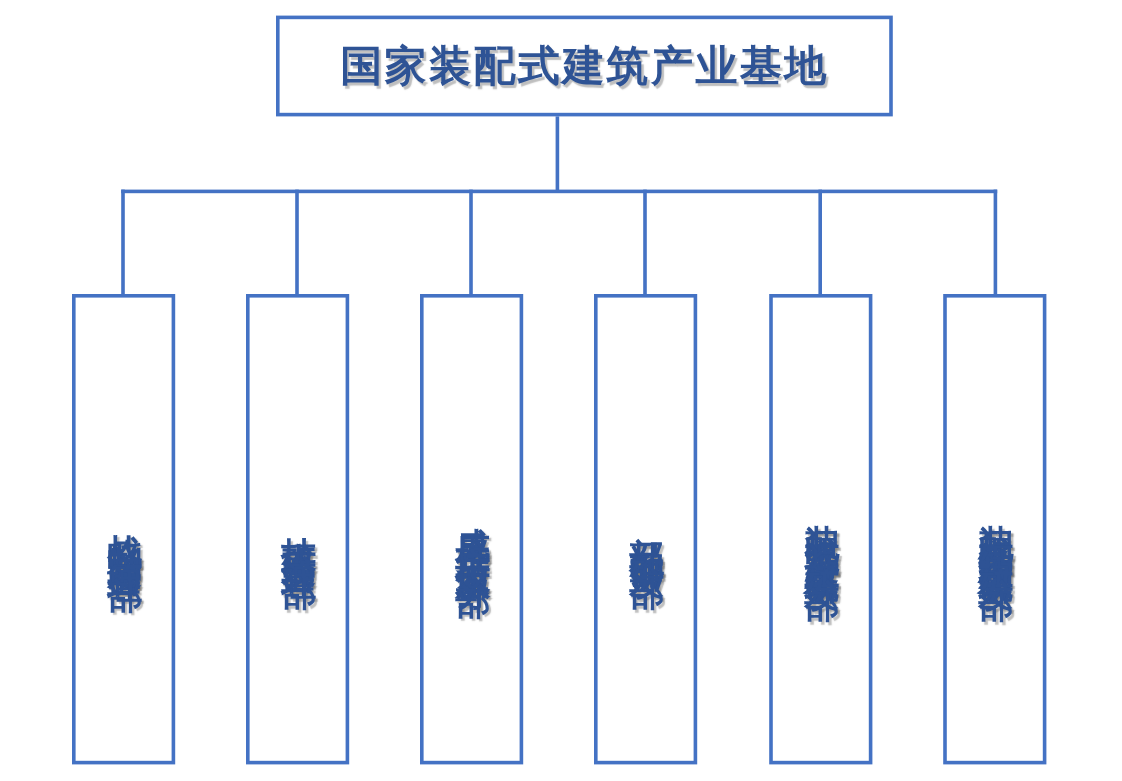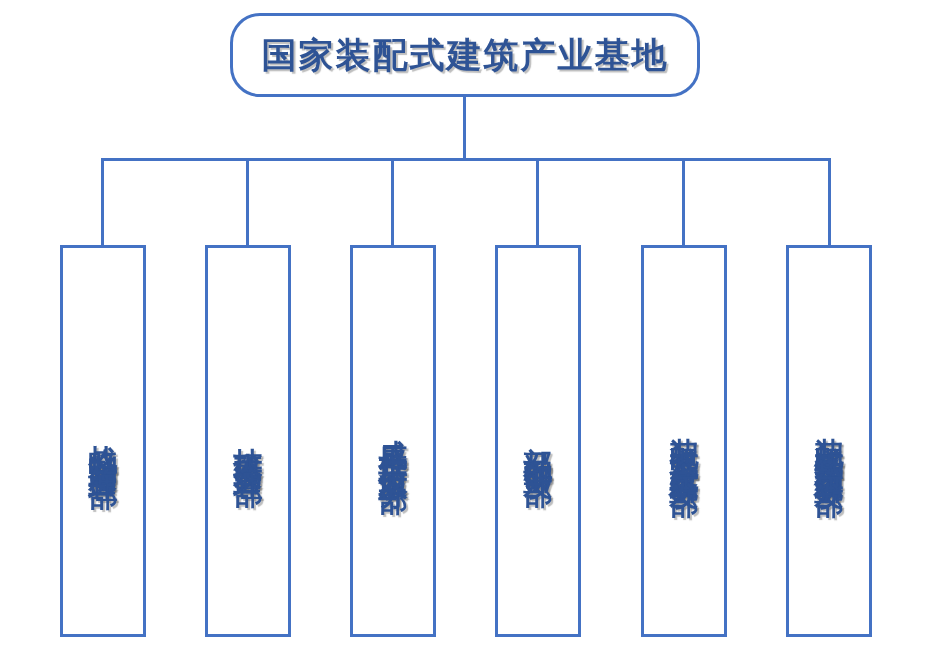--- a/index.html
+++ b/index.html
@@ -25,24 +25,23 @@
     background: #fff;
     border: 3px solid var(--line-color);
     display: flex;
     align-items: center;
     justify-content: center;
     color: var(--text-color);
     font-weight: bold;
   }
   .title-box {
     left: 230px; top: 13px;
-    width: 470px; height: 84px;
+    width: 514px; height: 84px;
     font-size: 35px;
     letter-spacing: 2px;
-    border-radius: 30px;
   }
   .title-box .label {
     text-shadow: 2px 2px 1px rgba(110,110,110,0.45);
     white-space: nowrap;
   }
   .dept-box {
     top: 245px;
     width: 86px; height: 392px;
   }
   .vtext {

